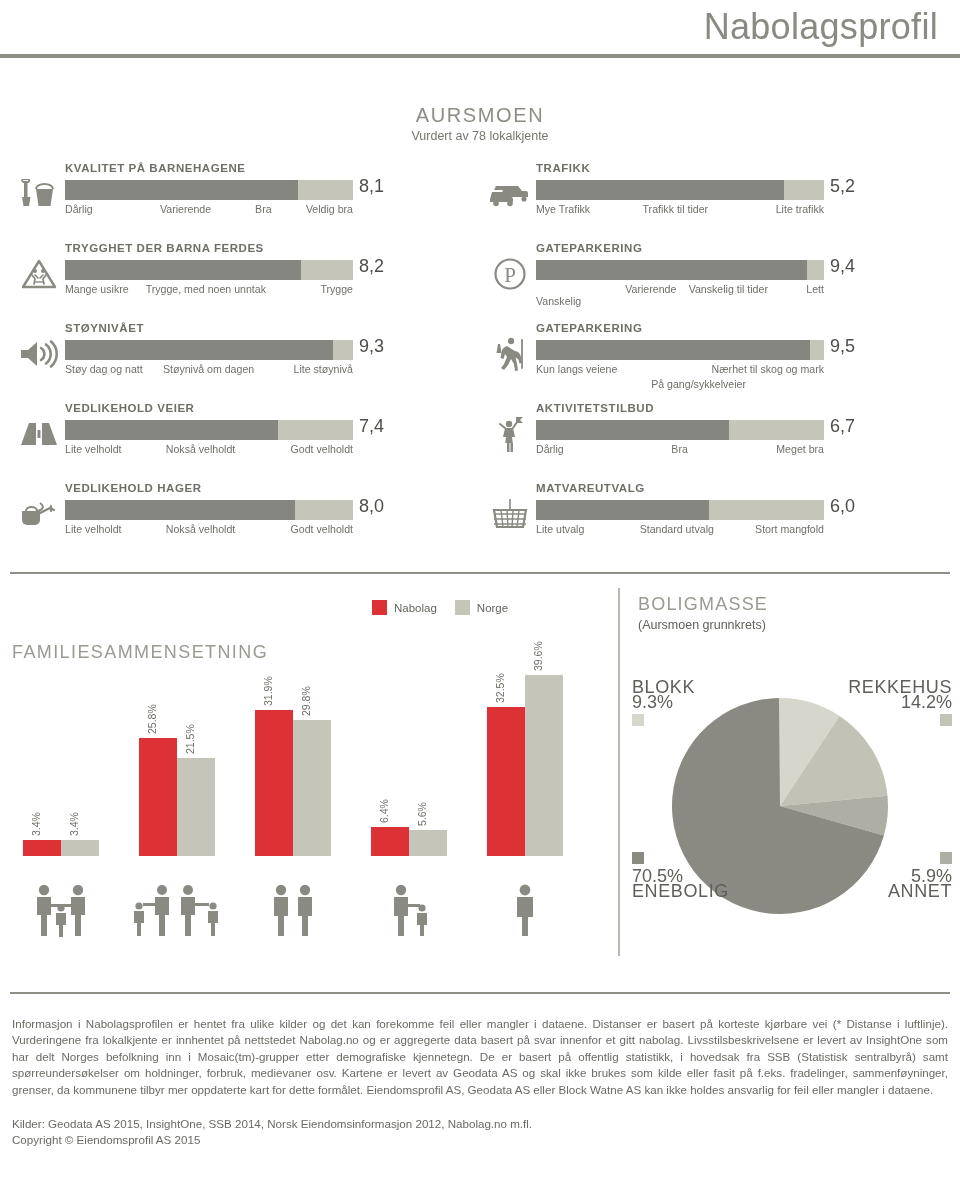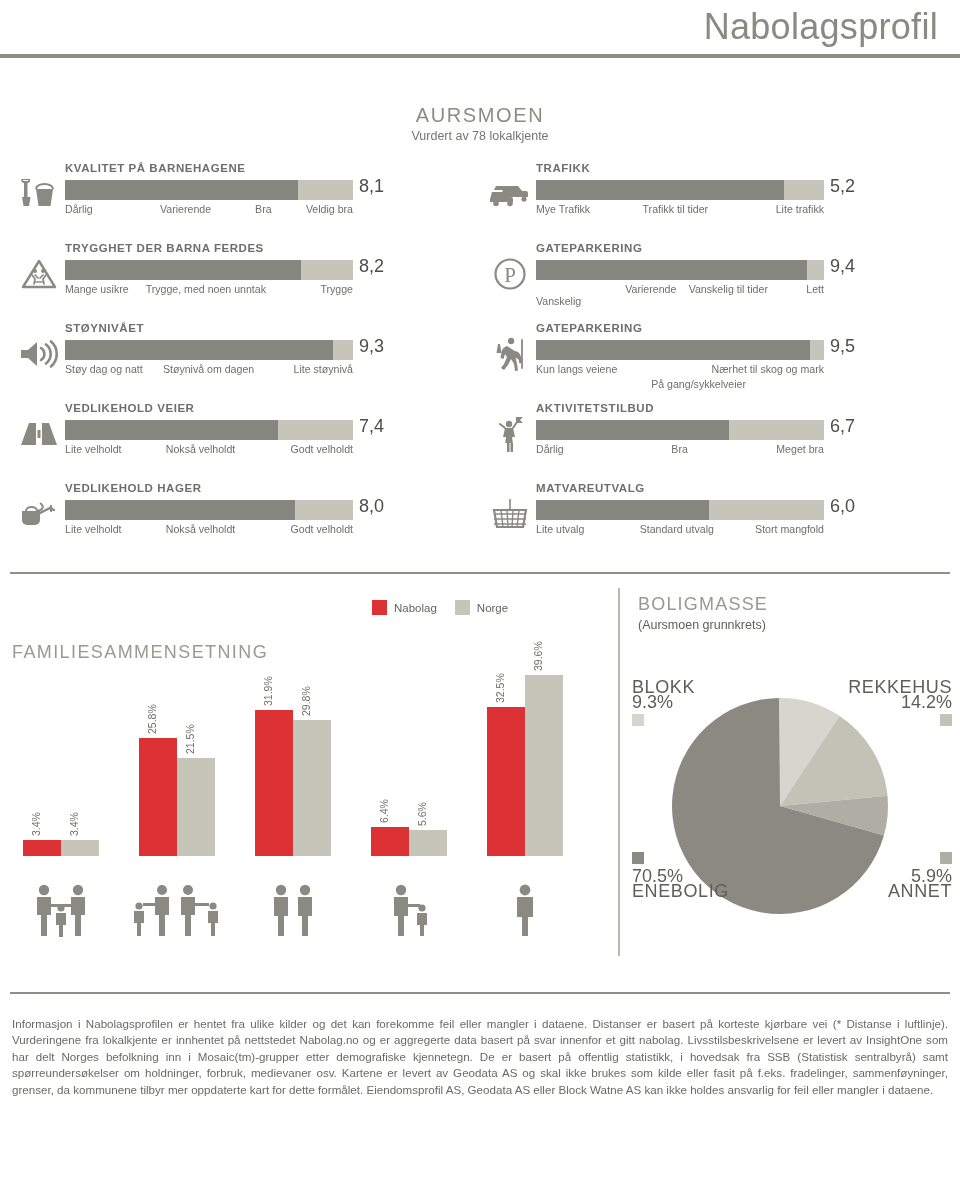--- a/index.html
+++ b/index.html
@@ -550,15 +550,19 @@
       <span class="sw" style="background:#aeaea4;margin-bottom:5px;"></span>
       <div>5.9%</div>
       <div class="name">ANNET</div>
     </div>
   </div>
 
   <div class="bottom-rule"></div>
 
   <div class="footer">
     <p class="disc">Informasjon i Nabolagsprofilen er hentet fra ulike kilder og det kan forekomme feil eller mangler i dataene. Distanser er basert på korteste kjørbare vei (* Distanse i luftlinje). Vurderingene fra lokalkjente er innhentet på nettstedet Nabolag.no og er aggregerte data basert på svar innenfor et gitt nabolag. Livsstilsbeskrivelsene er levert av InsightOne som har delt Norges befolkning inn i Mosaic(tm)-grupper etter demografiske kjennetegn. De er basert på offentlig statistikk, i hovedsak fra SSB (Statistisk sentralbyrå) samt spørreundersøkelser om holdninger, forbruk, medievaner osv. Kartene er levert av Geodata AS og skal ikke brukes som kilde eller fasit på f.eks. fradelinger, sammenføyninger, grenser, da kommunene tilbyr mer oppdaterte kart for dette formålet. Eiendomsprofil AS, Geodata AS eller Block Watne AS kan ikke holdes ansvarlig for feil eller mangler i dataene.</p>
+    <div class="srcs">
+      <div>Kilder: Geodata AS 2015, InsightOne, SSB 2014, Norsk Eiendomsinformasjon 2012, Nabolag.no m.fl.</div>
+      <div>Copyright © Eiendomsprofil AS 2015</div>
+    </div>
   </div>
 
 </div>
 
 </body></html>

